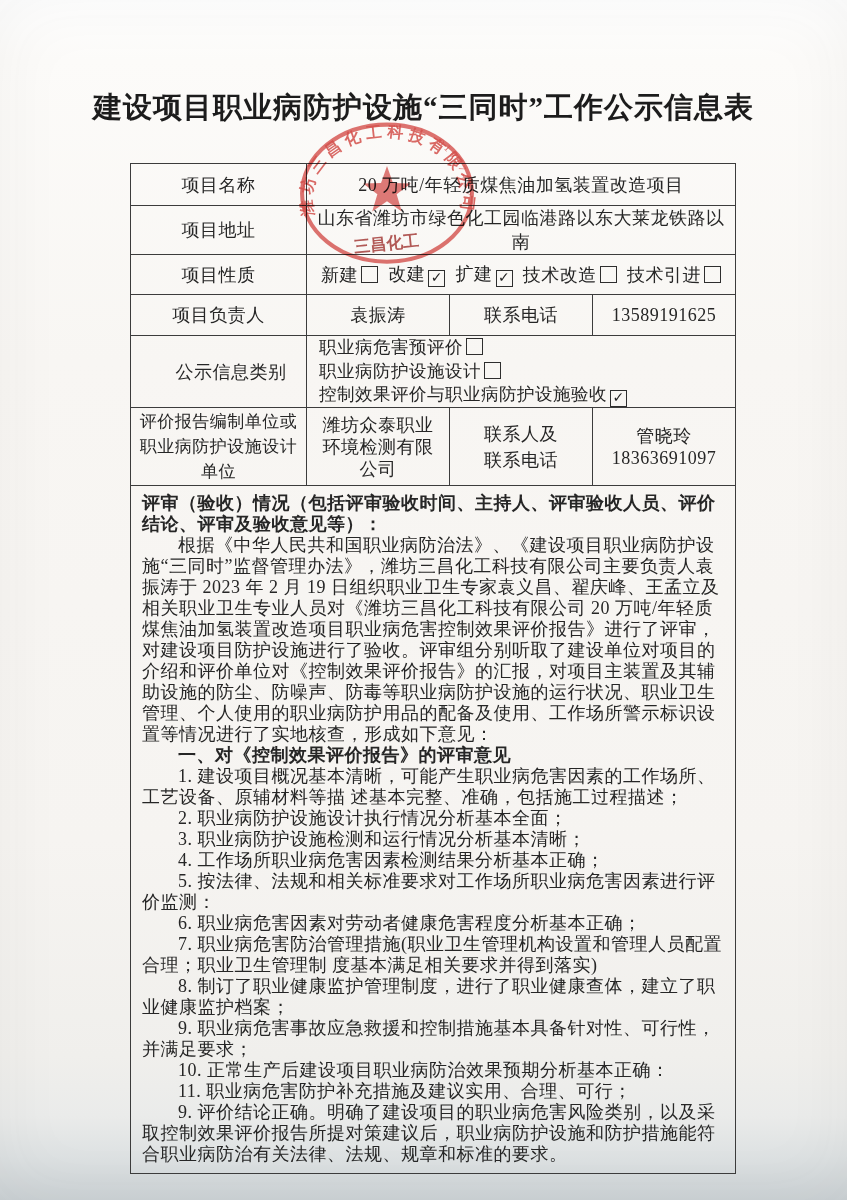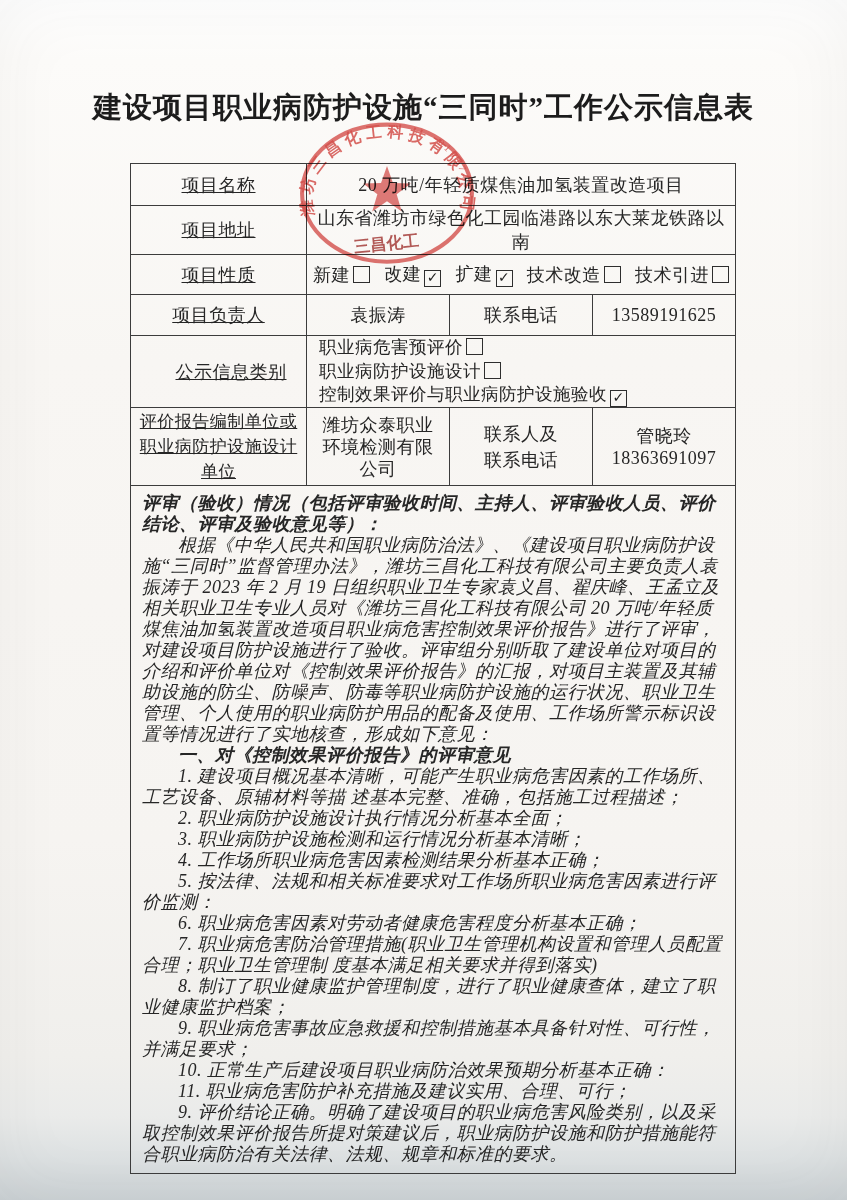--- a/index.html
+++ b/index.html
@@ -24,22 +24,22 @@
     position:absolute;left:130px;top:163px;
     width:606px;border-collapse:collapse;table-layout:fixed;
   }
   table.form td{
     border:1.6px solid #3c3c3c;
     font-size:18px;color:#262626;
     text-align:center;vertical-align:middle;
     padding:0 4px;letter-spacing:0.5px;
     overflow:hidden;
   }
-  td.lbl{line-height:24px;text-decoration:underline;}
-  .nature-cell{padding:0 6px !important;}
+  td.lbl{line-height:24px;}
+  .nature-cell{padding:0 14px !important;}
   .nature-wrap{display:flex;justify-content:space-between;align-items:center;}
   .cb{
     display:inline-block;width:15px;height:15px;
     border:1.7px solid #2e2e2e;margin-left:3px;
     vertical-align:-2px;line-height:13px;text-align:center;
     font-size:14px;font-weight:bold;color:#1f1f1f;
     font-family:"DejaVu Sans",sans-serif;
   }
   .cat-cell{text-align:left !important;padding-left:12px !important;}
   .cat-line{line-height:23.5px;font-size:17.5px;white-space:nowrap;}
@@ -108,21 +108,21 @@
   <tr>
     <td class="lbl" style="height:77px;font-size:17px;line-height:25px;padding:0 4px;">评价报告编制单位或职业病防护设施设计单位</td>
     <td class="unit-cell">潍坊众泰职业环境检测有限公司</td>
     <td class="contact-cell">
       <div>联系人及</div>
       <div>联系电话</div>
     </td>
     <td class="contact-val">管晓玲 18363691097</td>
   </tr>
   <tr>
-    <td colspan="4" class="review-cell" style="height:610px;font-style:italic;">
+    <td colspan="4" class="review-cell" style="height:610px;">
       <p class="nohang bold">评审（验收）情况（包括评审验收时间、主持人、评审验收人员、评价结论、评审及验收意见等）：</p>
       <p>根据《中华人民共和国职业病防治法》、《建设项目职业病防护设施“三同时”监督管理办法》，潍坊三昌化工科技有限公司主要负责人袁振涛于 2023 年 2 月 19 日组织职业卫生专家袁义昌、翟庆峰、王孟立及相关职业卫生专业人员对《潍坊三昌化工科技有限公司 20 万吨/年轻质煤焦油加氢装置改造项目职业病危害控制效果评价报告》进行了评审，对建设项目防护设施进行了验收。评审组分别听取了建设单位对项目的介绍和评价单位对《控制效果评价报告》的汇报，对项目主装置及其辅助设施的防尘、防噪声、防毒等职业病防护设施的运行状况、职业卫生管理、个人使用的职业病防护用品的配备及使用、工作场所警示标识设置等情况进行了实地核查，形成如下意见：</p>
       <p class="bold">一、对《控制效果评价报告》的评审意见</p>
       <p>1. 建设项目概况基本清晰，可能产生职业病危害因素的工作场所、工艺设备、原辅材料等描 述基本完整、准确，包括施工过程描述；</p>
       <p>2. 职业病防护设施设计执行情况分析基本全面；</p>
       <p>3. 职业病防护设施检测和运行情况分析基本清晰；</p>
       <p>4. 工作场所职业病危害因素检测结果分析基本正确；</p>
       <p>5. 按法律、法规和相关标准要求对工作场所职业病危害因素进行评价监测：</p>
       <p>6. 职业病危害因素对劳动者健康危害程度分析基本正确；</p>
       <p>7. 职业病危害防治管理措施(职业卫生管理机构设置和管理人员配置合理；职业卫生管理制 度基本满足相关要求并得到落实)</p>

